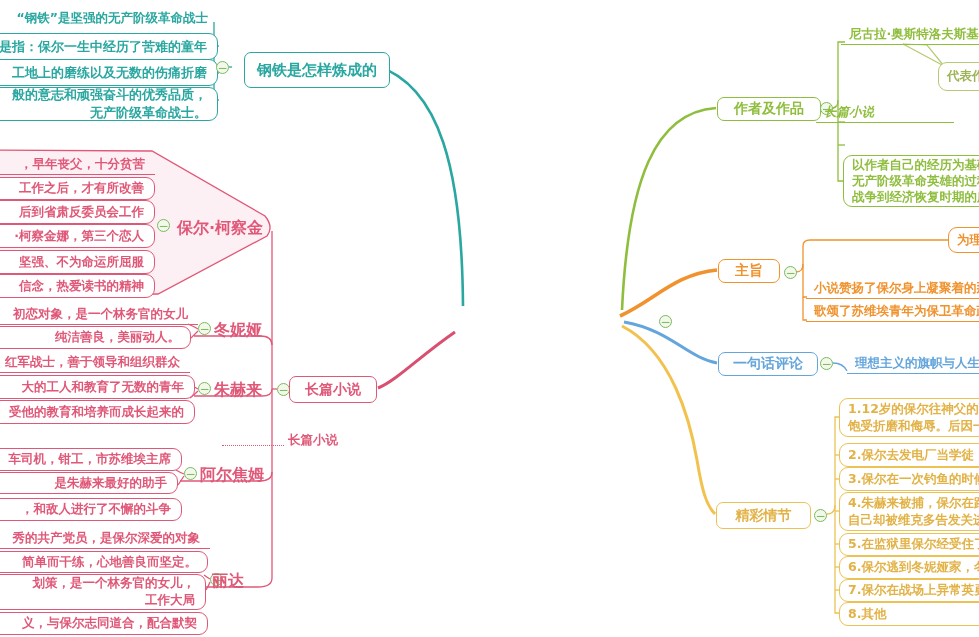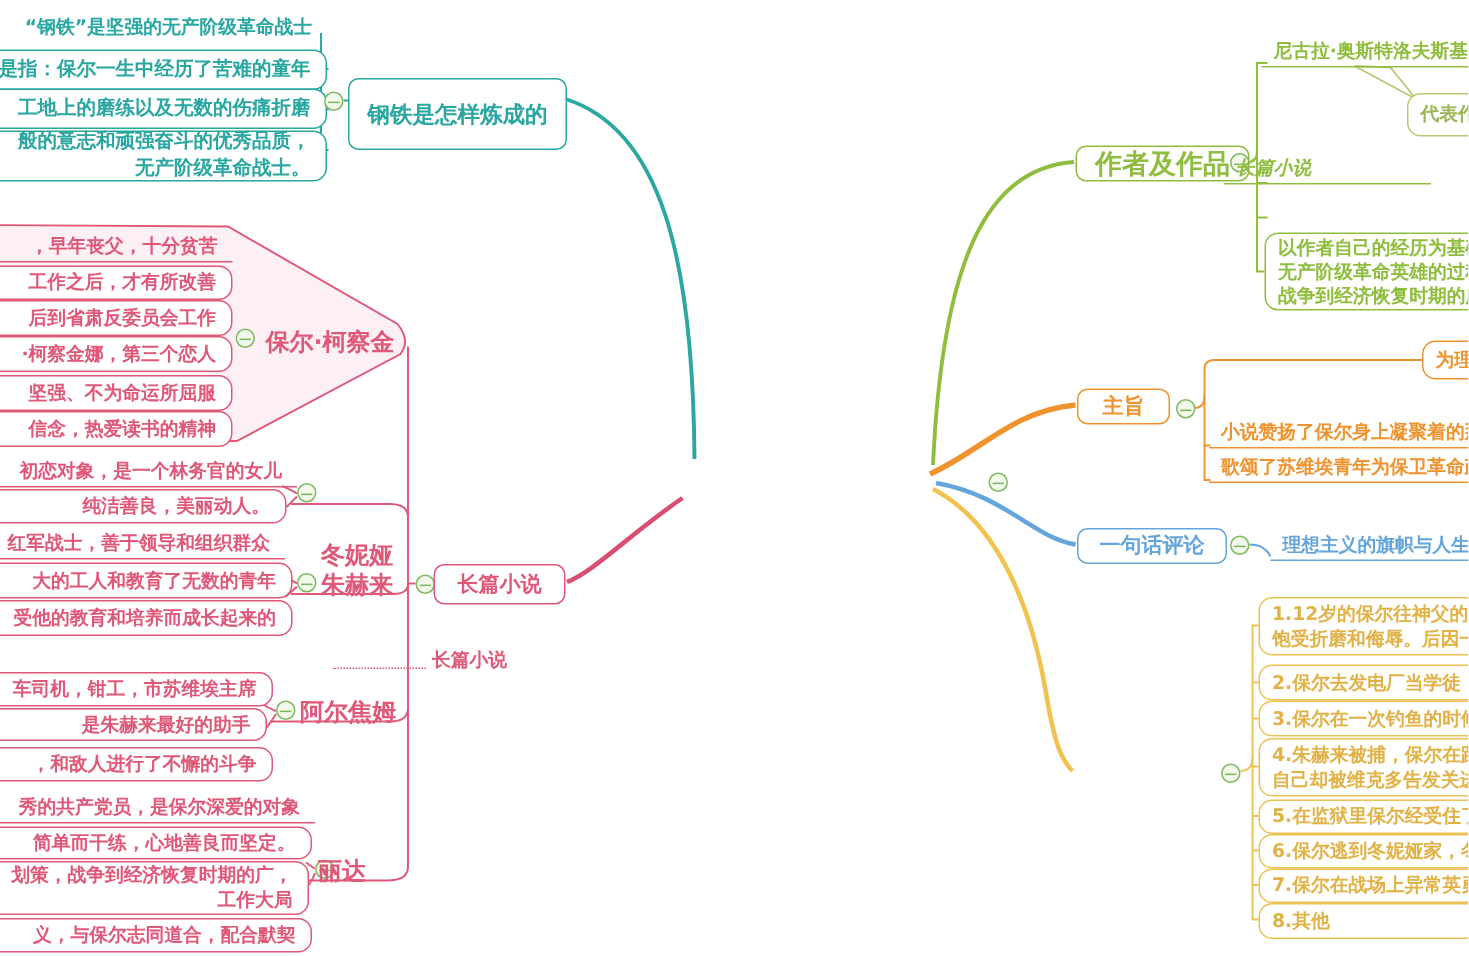--- a/index.html
+++ b/index.html
@@ -105,36 +105,36 @@
   <div class="collapse" style="left:659px;top:315px;">−</div>
 
   <div class="plain teal ra" style="left:-32px;top:10px;width:250px;">“钢铁”是坚强的无产阶级革命战士</div>
   <div class="ibox teal ra" style="left:-32px;top:33px;width:250px;height:27px;font-size:13px;">是指：保尔一生中经历了苦难的童年</div>
   <div class="ibox teal ra" style="left:-32px;top:59px;width:250px;height:27px;font-size:13px;">工地上的磨练以及无数的伤痛折磨</div>
   <div class="ibox teal ra" style="left:-32px;top:87px;width:250px;height:34px;font-size:13px;">
     <span>般的意志和顽强奋斗的优秀品质，</span>
     <span>无产阶级革命战士。</span>
   </div>
   <div class="collapse" style="left:216px;top:61px;">−</div>
-  <div class="node teal" style="left:232px;top:52px;width:146px;height:48px;font-size:15px;">钢铁是怎样炼成的</div>
+  <div class="node teal" style="left:244px;top:52px;width:146px;height:36px;font-size:15px;">钢铁是怎样炼成的</div>
 
   <div class="collapse" style="left:157px;top:219px;">−</div>
   <div class="leaf pink" style="left:177px;top:218px;">保尔·柯察金</div>
   <div class="uline pink ra" style="left:-30px;top:153px;width:185px;height:22px;">，早年丧父，十分贫苦</div>
   <div class="ibox pink ra" style="left:-30px;top:177px;width:185px;height:23px;">工作之后，才有所改善</div>
   <div class="ibox pink ra" style="left:-30px;top:200px;width:185px;height:24px;">后到省肃反委员会工作</div>
   <div class="ibox pink ra" style="left:-30px;top:224px;width:185px;height:24px;">·柯察金娜，第三个恋人</div>
   <div class="ibox pink ra" style="left:-30px;top:250px;width:185px;height:24px;">坚强、不为命运所屈服</div>
   <div class="ibox pink ra" style="left:-30px;top:274px;width:185px;height:24px;">信念，热爱读书的精神</div>
 
   <div class="collapse" style="left:277px;top:383px;">−</div>
   <div class="node pink" style="left:289px;top:376px;width:88px;height:27px;font-size:14px;">长篇小说</div>
 
   <div class="collapse" style="left:198px;top:322px;">−</div>
-  <div class="leaf pink" style="left:214px;top:320px;margin-top:40px;">冬妮娅</div>
+  <div class="leaf pink" style="left:214px;top:320px;">冬妮娅</div>
   <div class="uline pink ra" style="left:-20px;top:303px;width:218px;height:22px;">初恋对象，是一个林务官的女儿</div>
   <div class="ibox pink ra" style="left:-20px;top:326px;width:211px;height:23px;">纯洁善良，美丽动人。</div>
 
   <div class="collapse" style="left:198px;top:382px;">−</div>
   <div class="leaf pink" style="left:214px;top:380px;">朱赫来</div>
   <div class="uline pink ra" style="left:-25px;top:351px;width:215px;height:22px;">红军战士，善于领导和组织群众</div>
   <div class="ibox pink ra" style="left:-25px;top:375px;width:220px;height:24px;">大的工人和教育了无数的青年</div>
   <div class="ibox pink ra" style="left:-25px;top:400px;width:220px;height:24px;">受他的教育和培养而成长起来的</div>
 
   <div class="collapse" style="left:184px;top:467px;">−</div>
@@ -143,46 +143,47 @@
   <div class="plain pink" style="left:288px;top:432px;">长篇小说</div>
   <div class="ibox pink ra" style="left:-25px;top:448px;width:207px;height:23px;">车司机，钳工，市苏维埃主席</div>
   <div class="ibox pink ra" style="left:-25px;top:472px;width:203px;height:22px;">是朱赫来最好的助手</div>
   <div class="ibox pink ra" style="left:-25px;top:498px;width:207px;height:23px;">，和敌人进行了不懈的斗争</div>
 
   <div class="collapse" style="left:210px;top:573px;">−</div>
   <div class="leaf pink" style="left:212px;top:571px;">丽达</div>
   <div class="uline pink ra" style="left:-25px;top:527px;width:235px;height:22px;">秀的共产党员，是保尔深爱的对象</div>
   <div class="ibox pink ra" style="left:-25px;top:551px;width:233px;height:22px;">简单而干练，心地善良而坚定。</div>
   <div class="ibox pink ra" style="left:-25px;top:574px;width:231px;height:36px;">
-    <span>划策，战争到经济恢复时期的广，</span>
+    <span>划策，是一个林务官的女儿，</span>
     <span>工作大局</span>
   </div>
   <div class="ibox pink ra" style="left:-25px;top:612px;width:233px;height:23px;">义，与保尔志同道合，配合默契</div>
 
-  <div class="node green" style="left:717px;top:97px;width:116px;height:24px;font-size:18px;">作者及作品</div>
+  <div class="node green" style="left:717px;top:97px;width:104px;height:24px;font-size:14px;">作者及作品</div>
   <div class="collapse" style="left:820px;top:102px;">−</div>
   <div class="uline green la" style="left:841px;top:26px;width:150px;">尼古拉·奥斯特洛夫斯基</div>
   <div class="ibox olive la" style="left:938px;top:62px;width:70px;height:29px;">代表作</div>
   <div class="uline green la" style="left:816px;top:104px;width:138px;font-style:italic;">长篇小说</div>
   <div class="ibox green la" style="left:843px;top:155px;width:152px;height:52px;line-height:16px;">
     <span>以作者自己的经历为基础</span>
     <span>无产阶级革命英雄的过程</span>
     <span>战争到经济恢复时期的广</span>
   </div>
 
   <div class="node orange" style="left:718px;top:259px;width:62px;height:24px;font-size:14px;">主旨</div>
   <div class="collapse" style="left:784px;top:266px;">−</div>
   <div class="ibox orange la" style="left:948px;top:227px;width:60px;height:26px;">为理</div>
   <div class="uline orange la" style="left:806px;top:280px;width:175px;">小说赞扬了保尔身上凝聚着的那</div>
   <div class="uline orange la" style="left:806px;top:303px;width:175px;">歌颂了苏维埃青年为保卫革命政</div>
 
   <div class="node blue" style="left:718px;top:352px;width:100px;height:24px;font-size:14px;">一句话评论</div>
   <div class="collapse" style="left:820px;top:357px;">−</div>
   <div class="uline blue la" style="left:847px;top:355px;width:145px;">理想主义的旗帜与人生的</div>
 
+  <div class="node yellow" style="left:716px;top:502px;width:95px;height:27px;font-size:14px;">精彩情节</div>
   <div class="collapse" style="left:814px;top:509px;">−</div>
   <div class="ibox yellow la" style="left:839px;top:398px;width:160px;height:39px;">
     <span>1.12岁的保尔往神父的面团</span>
     <span>饱受折磨和侮辱。后因一次</span>
   </div>
   <div class="ibox yellow la" style="left:839px;top:443px;width:160px;height:24px;">2.保尔去发电厂当学徒，结</div>
   <div class="ibox yellow la" style="left:839px;top:467px;width:160px;height:24px;">3.保尔在一次钓鱼的时候，</div>
   <div class="ibox yellow la" style="left:839px;top:492px;width:160px;height:39px;">
     <span>4.朱赫来被捕，保尔在路上</span>
     <span>自己却被维克多告发关进监</span>

